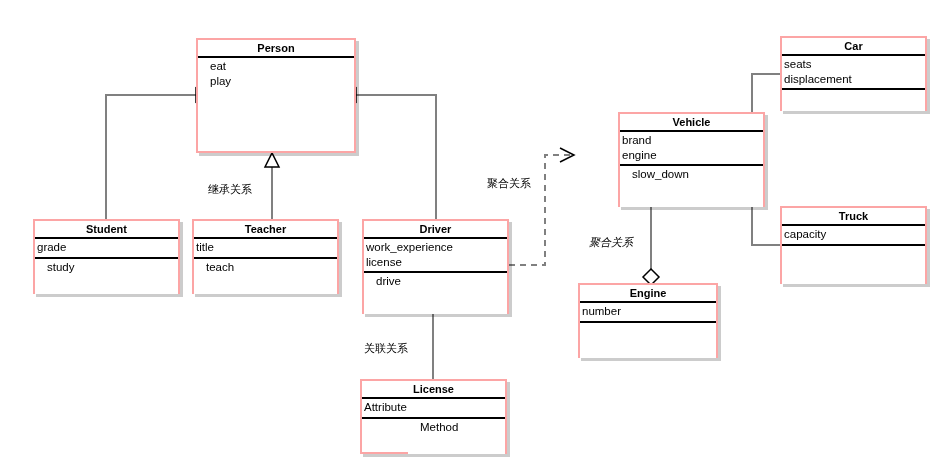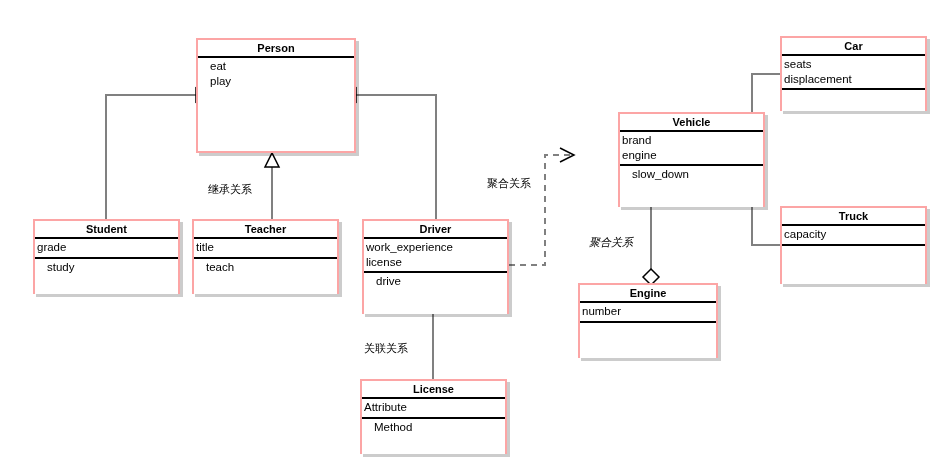--- a/index.html
+++ b/index.html
@@ -157,21 +157,21 @@
     <div class="uml-ops" style="height:41px;">
       <div class="uml-row">drive</div>
     </div>
   </div>
 
   <div class="uml-class" style="left:360px;top:379px;width:147px;height:75px;">
     <div class="uml-title">License</div>
     <div class="uml-attrs" style="height:20px;">
       <div class="uml-row">Attribute</div>
     </div>
-    <div class="uml-ops" style="height:35px;">
+    <div class="uml-ops" style="height:35px;margin-left:46px;">
       <div class="uml-row">Method</div>
     </div>
   </div>
 
   <div class="uml-class" style="left:578px;top:112px;width:147px;height:95px;margin-left:40px;">
     <div class="uml-title">Vehicle</div>
     <div class="uml-attrs" style="height:34px;">
       <div class="uml-row">brand</div>
       <div class="uml-row">engine</div>
     </div>

